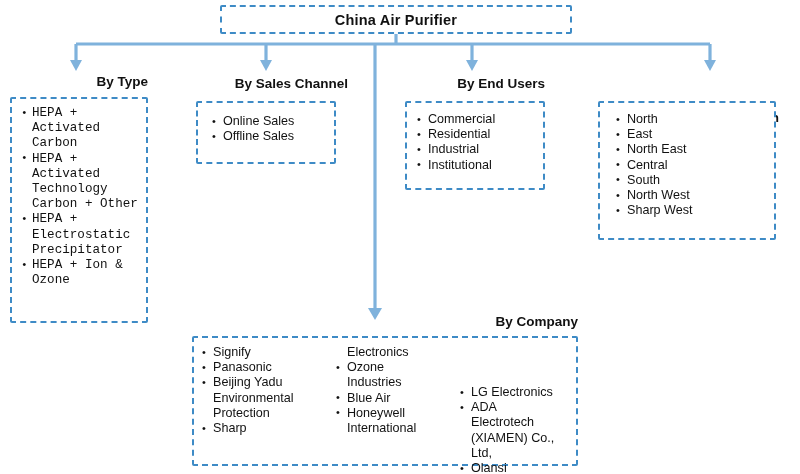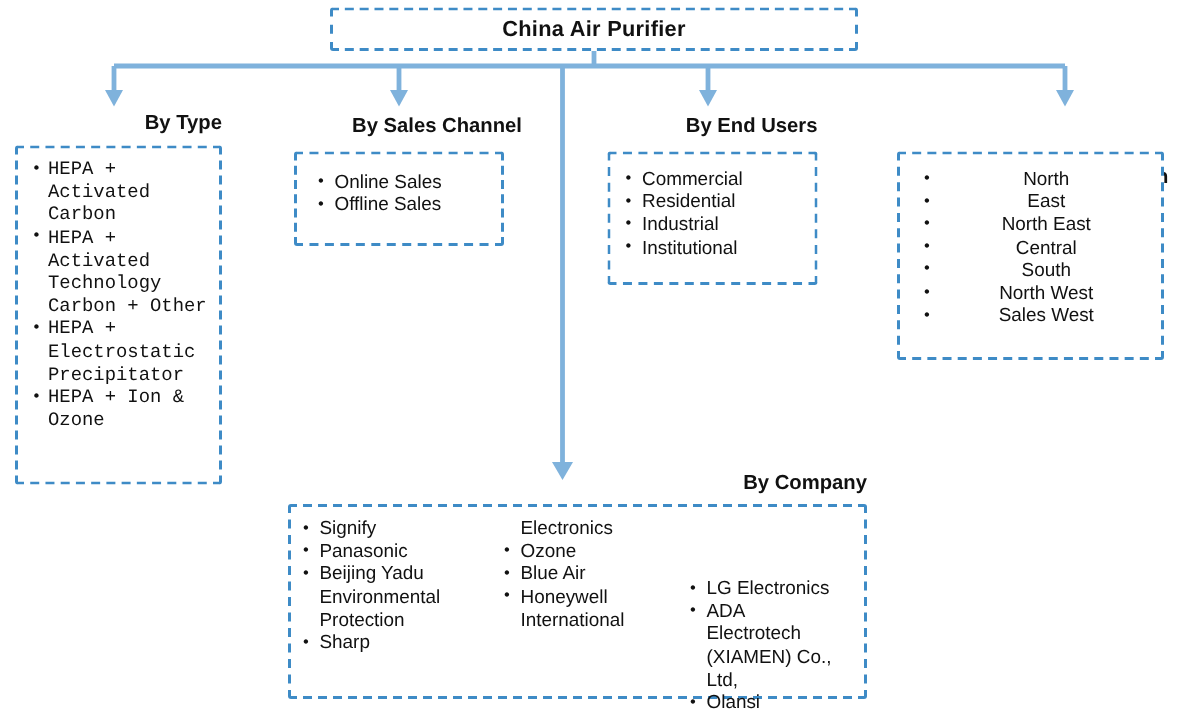--- a/index.html
+++ b/index.html
@@ -179,29 +179,29 @@
         <li>Commercial</li>
         <li>Residential</li>
         <li>Industrial</li>
         <li>Institutional</li>
       </ul>
     </div>
   </div>
 
   <div class="cat-heading" style="left:601px; top:76px; width:178px;margin-top:34px;">By Region</div>
   <div class="node-box" style="left:598px; top:101px; width:178px; height:139px;">
-    <div class="box-inner" style="padding-top:9px; padding-left:14px;text-align:center;">
+    <div class="box-inner" style="padding-top:9px; padding-left:14px;">
       <ul class="bullets">
         <li>North</li>
         <li>East</li>
         <li>North East</li>
         <li>Central</li>
         <li>South</li>
         <li>North West</li>
-        <li>Sales West</li>
+        <li>Sharp West</li>
       </ul>
     </div>
   </div>
 
   <div class="cat-heading" style="left:192px; top:314px; width:386px;">By Company</div>
   <div class="node-box" style="left:192px; top:336px; width:386px; height:130px;">
     <div class="company-cols">
 
       <div class="company-col col-1">
         <ul class="bullets">
@@ -211,20 +211,21 @@
           <li class="cont">Environmental</li>
           <li class="cont">Protection</li>
           <li>Sharp</li>
         </ul>
       </div>
 
       <div class="company-col col-2">
         <ul class="bullets">
           <li class="cont">Electronics</li>
           <li>Ozone</li>
+          <li class="cont">Industries</li>
           <li>Blue Air</li>
           <li>Honeywell</li>
           <li class="cont">International</li>
         </ul>
       </div>
 
       <div class="company-col col-3">
         <ul class="bullets">
           <li>LG Electronics</li>
           <li>ADA</li>

